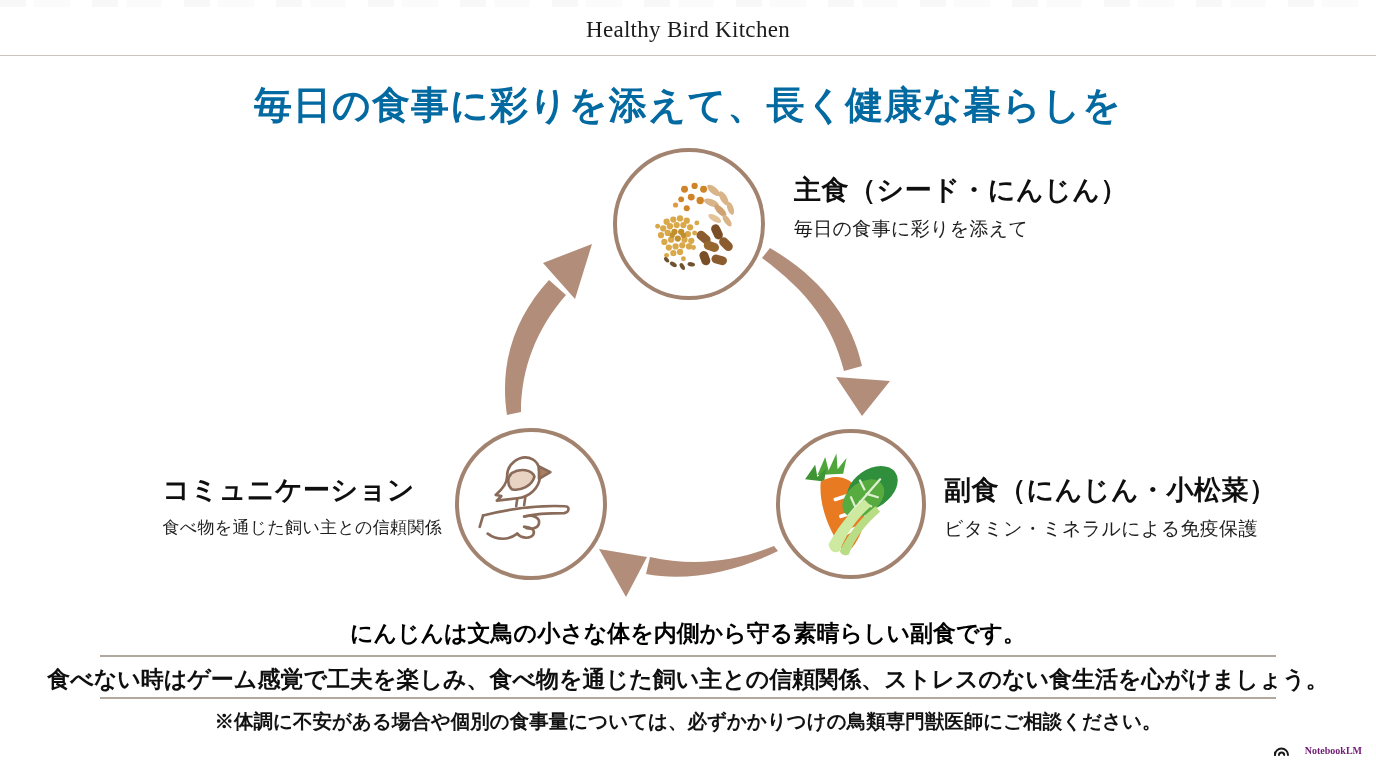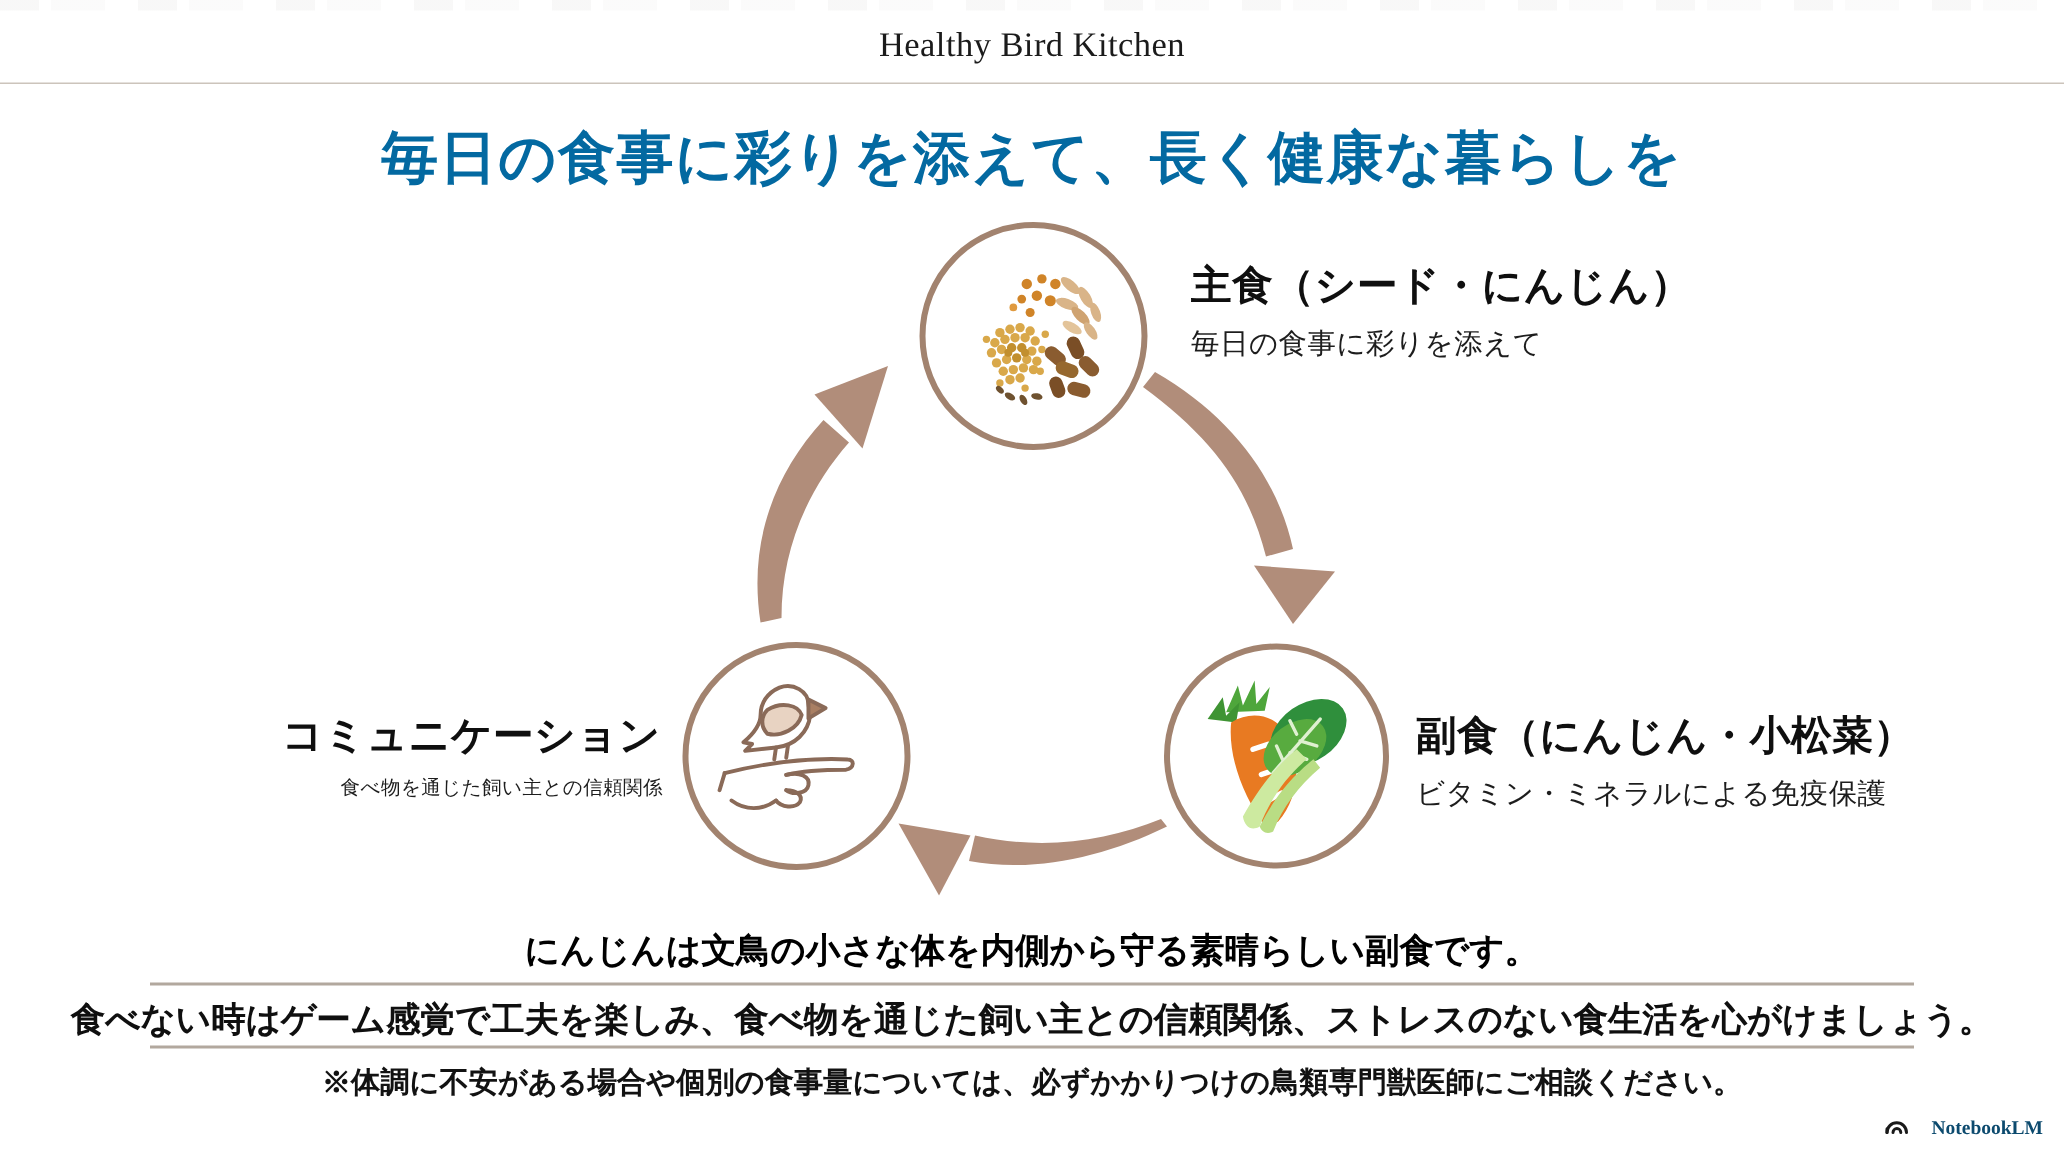--- a/index.html
+++ b/index.html
@@ -35,38 +35,38 @@
   .center-label{
     position:absolute;left:528px;top:378px;width:320px;text-align:center;
     font-size:26px;font-weight:700;color:#111;
   }
   .label-block{position:absolute;}
   .label-title{font-size:27px;font-weight:700;color:#0f0f0f;letter-spacing:.5px;}
   .label-sub{font-size:19px;font-weight:500;color:#1d1d1d;margin-top:8px;letter-spacing:.3px;}
   .lb-staple{left:794px;top:172px;text-align:left;}
   .lb-side{left:944px;top:472px;text-align:left;}
   .lb-comm{right:934px;top:472px;text-align:left;}
-  .lb-comm .label-sub{font-size:13px;margin-left:39px;}
+  .lb-comm .label-sub{font-size:17px;}
   .note-highlight{
     position:absolute;top:618px;left:0;width:100%;text-align:center;
     font-size:23px;font-weight:700;color:#000000;
   }
   .rule-1{position:absolute;top:655px;left:100px;width:1176px;height:2px;background:#b2a89e;}
   .note-advice{
     position:absolute;top:664px;left:0;width:100%;text-align:center;
     font-size:23px;font-weight:700;color:#0f0f0f;
   }
   .rule-2{position:absolute;top:697px;left:100px;width:1176px;height:2px;background:#b2a89e;}
   .note-disclaimer{
     position:absolute;top:708px;left:0;width:100%;text-align:center;
     font-size:19.5px;font-weight:600;color:#121212;
   }
   .brand{
     position:absolute;right:14px;top:742px;display:flex;align-items:center;gap:15px;
-    font-size:13px;font-weight:700;color:#0c4a6e;
+    font-size:10px;font-weight:700;color:#701a75;
   }
 </style>
 </head>
 <body>
 
 <div class="canvas">
 
   <div class="top-artifact"></div>
 
   <div class="header-title">Healthy Bird Kitchen</div>

